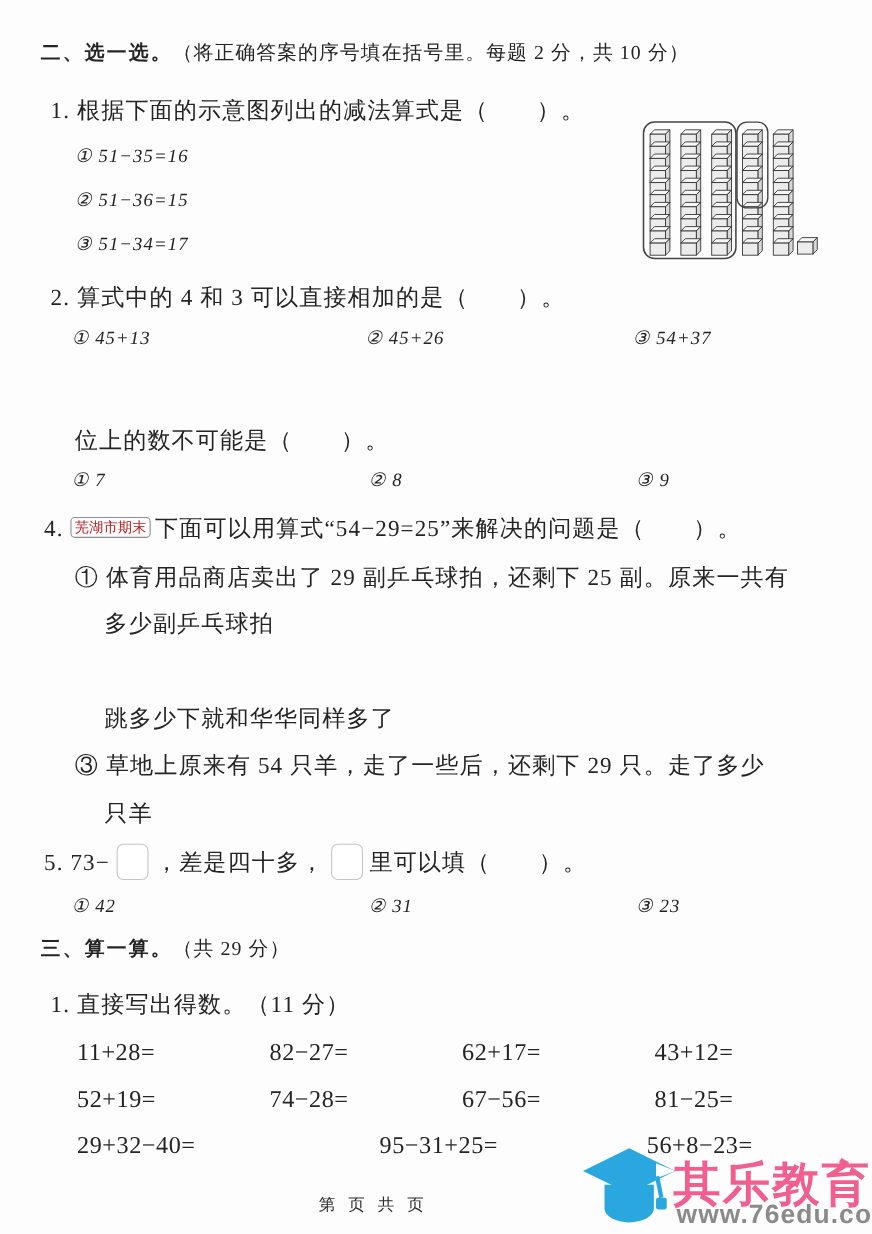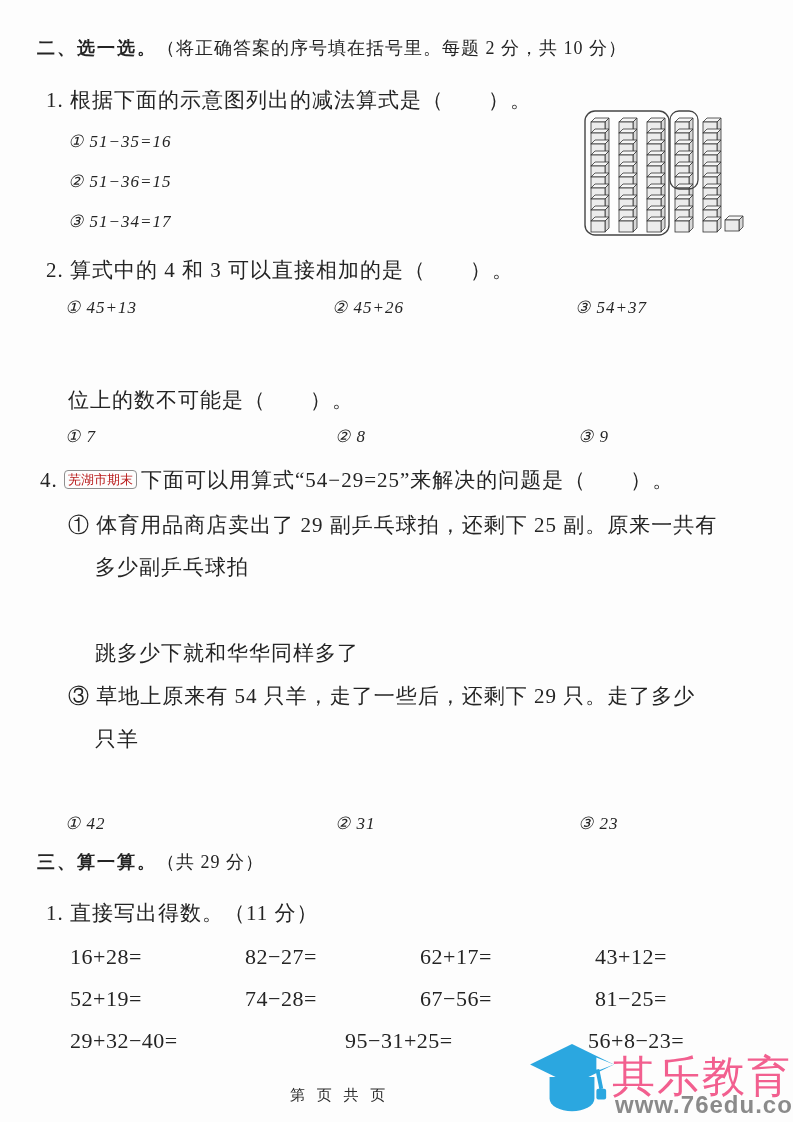--- a/index.html
+++ b/index.html
@@ -27,21 +27,21 @@
     display:inline-block;width:21px;height:23px;background:#dcdcdc;
     border-radius:2px;vertical-align:-4px;margin:0 6px;
   }
   .openbox{
     display:inline-block;width:27px;height:31px;background:#fff;
     border:1.5px solid #c6c6c6;border-radius:6px;
     vertical-align:-9px;margin:0 6px;
   }
   .footer{font-size:15px;letter-spacing:4px;width:679px;text-align:center;color:#2b2b2b;}
   .logo-name{
-    font-family:"Liberation Sans",sans-serif;font-weight:normal;
+    font-family:"Liberation Sans",sans-serif;font-weight:bold;
     font-size:43px;letter-spacing:2px;
   }
   .logo-url{
     font-family:"Liberation Sans",sans-serif;font-weight:bold;
     font-size:24px;letter-spacing:1px;
   }
   svg{display:block;}
 </style>
 </head>
 <body>
@@ -230,30 +230,33 @@
   <div class="abs t" style="left:40px;top:466px">
     <span>4.</span>
     <span class="badge">芜湖市期末</span><span>下面可以用算式“54−29=25”来解决的问题是（　　）。</span>
   </div>
   <div class="abs t" style="left:68px;top:511px">① 体育用品商店卖出了 29 副乒乓球拍，还剩下 25 副。原来一共有</div>
   <div class="abs t" style="left:95px;top:553px">多少副乒乓球拍</div>
   <div class="abs t" style="left:95px;top:639px">跳多少下就和华华同样多了</div>
   <div class="abs t" style="left:68px;top:682px">③ 草地上原来有 54 只羊，走了一些后，还剩下 29 只。走了多少</div>
   <div class="abs t" style="left:95px;top:725px">只羊</div>
 
+  <div class="abs t" style="left:40px;top:767px">
+    <span>5. 73−</span><span class="openbox"></span><span>，差是四十多，</span><span class="openbox"></span><span>里可以填（　　）。</span>
+  </div>
   <div class="abs opt" style="left:65px;top:813px">① 42</div>
   <div class="abs opt" style="left:335px;top:813px">② 31</div>
   <div class="abs opt" style="left:578px;top:813px">③ 23</div>
 
   <div class="abs head" style="left:37px;top:850px">
     <span class="hb">三、算一算。</span><span>（共 29 分）</span>
   </div>
   <div class="abs t" style="left:46px;top:899px">1. 直接写出得数。（11 分）</div>
 
-  <div class="abs eq" style="left:70px;top:944px">16+28=</div>
+  <div class="abs eq" style="left:70px;top:944px">11+28=</div>
   <div class="abs eq" style="left:245px;top:944px">82−27=</div>
   <div class="abs eq" style="left:420px;top:944px">62+17=</div>
   <div class="abs eq" style="left:595px;top:944px">43+12=</div>
 
   <div class="abs eq" style="left:70px;top:986px">52+19=</div>
   <div class="abs eq" style="left:245px;top:986px">74−28=</div>
   <div class="abs eq" style="left:420px;top:986px">67−56=</div>
   <div class="abs eq" style="left:595px;top:986px">81−25=</div>
 
   <div class="abs eq" style="left:70px;top:1028px">29+32−40=</div>

